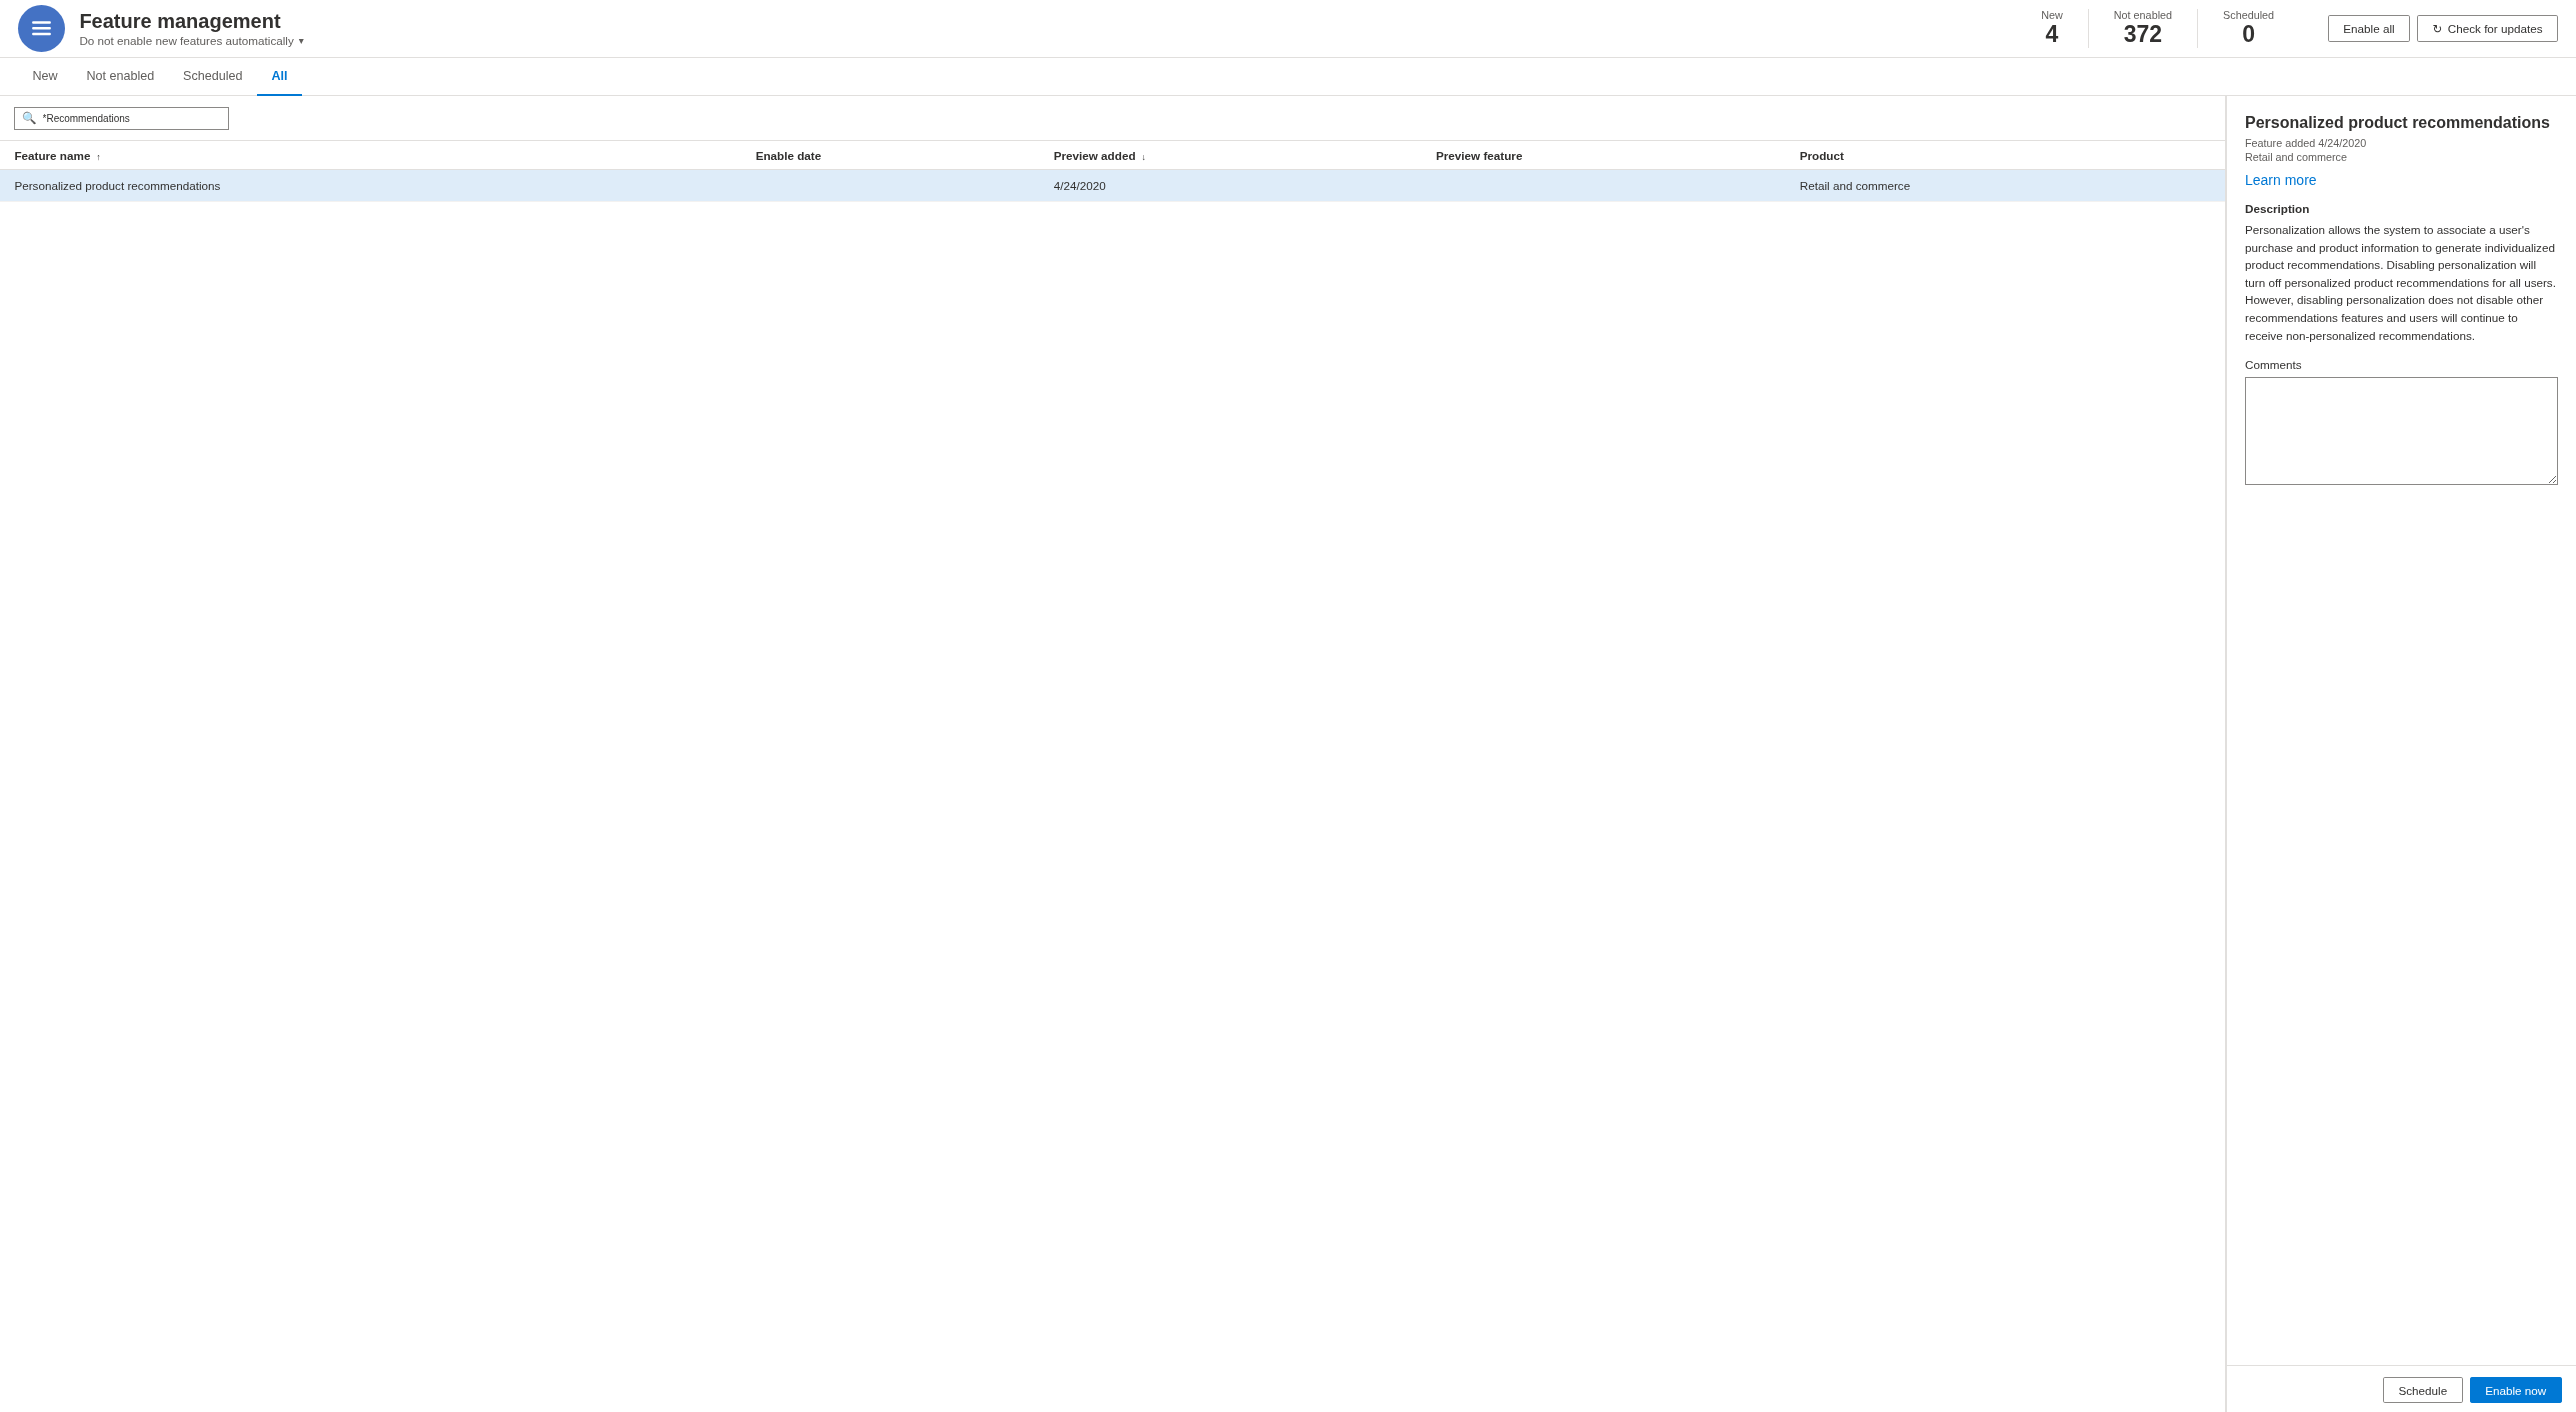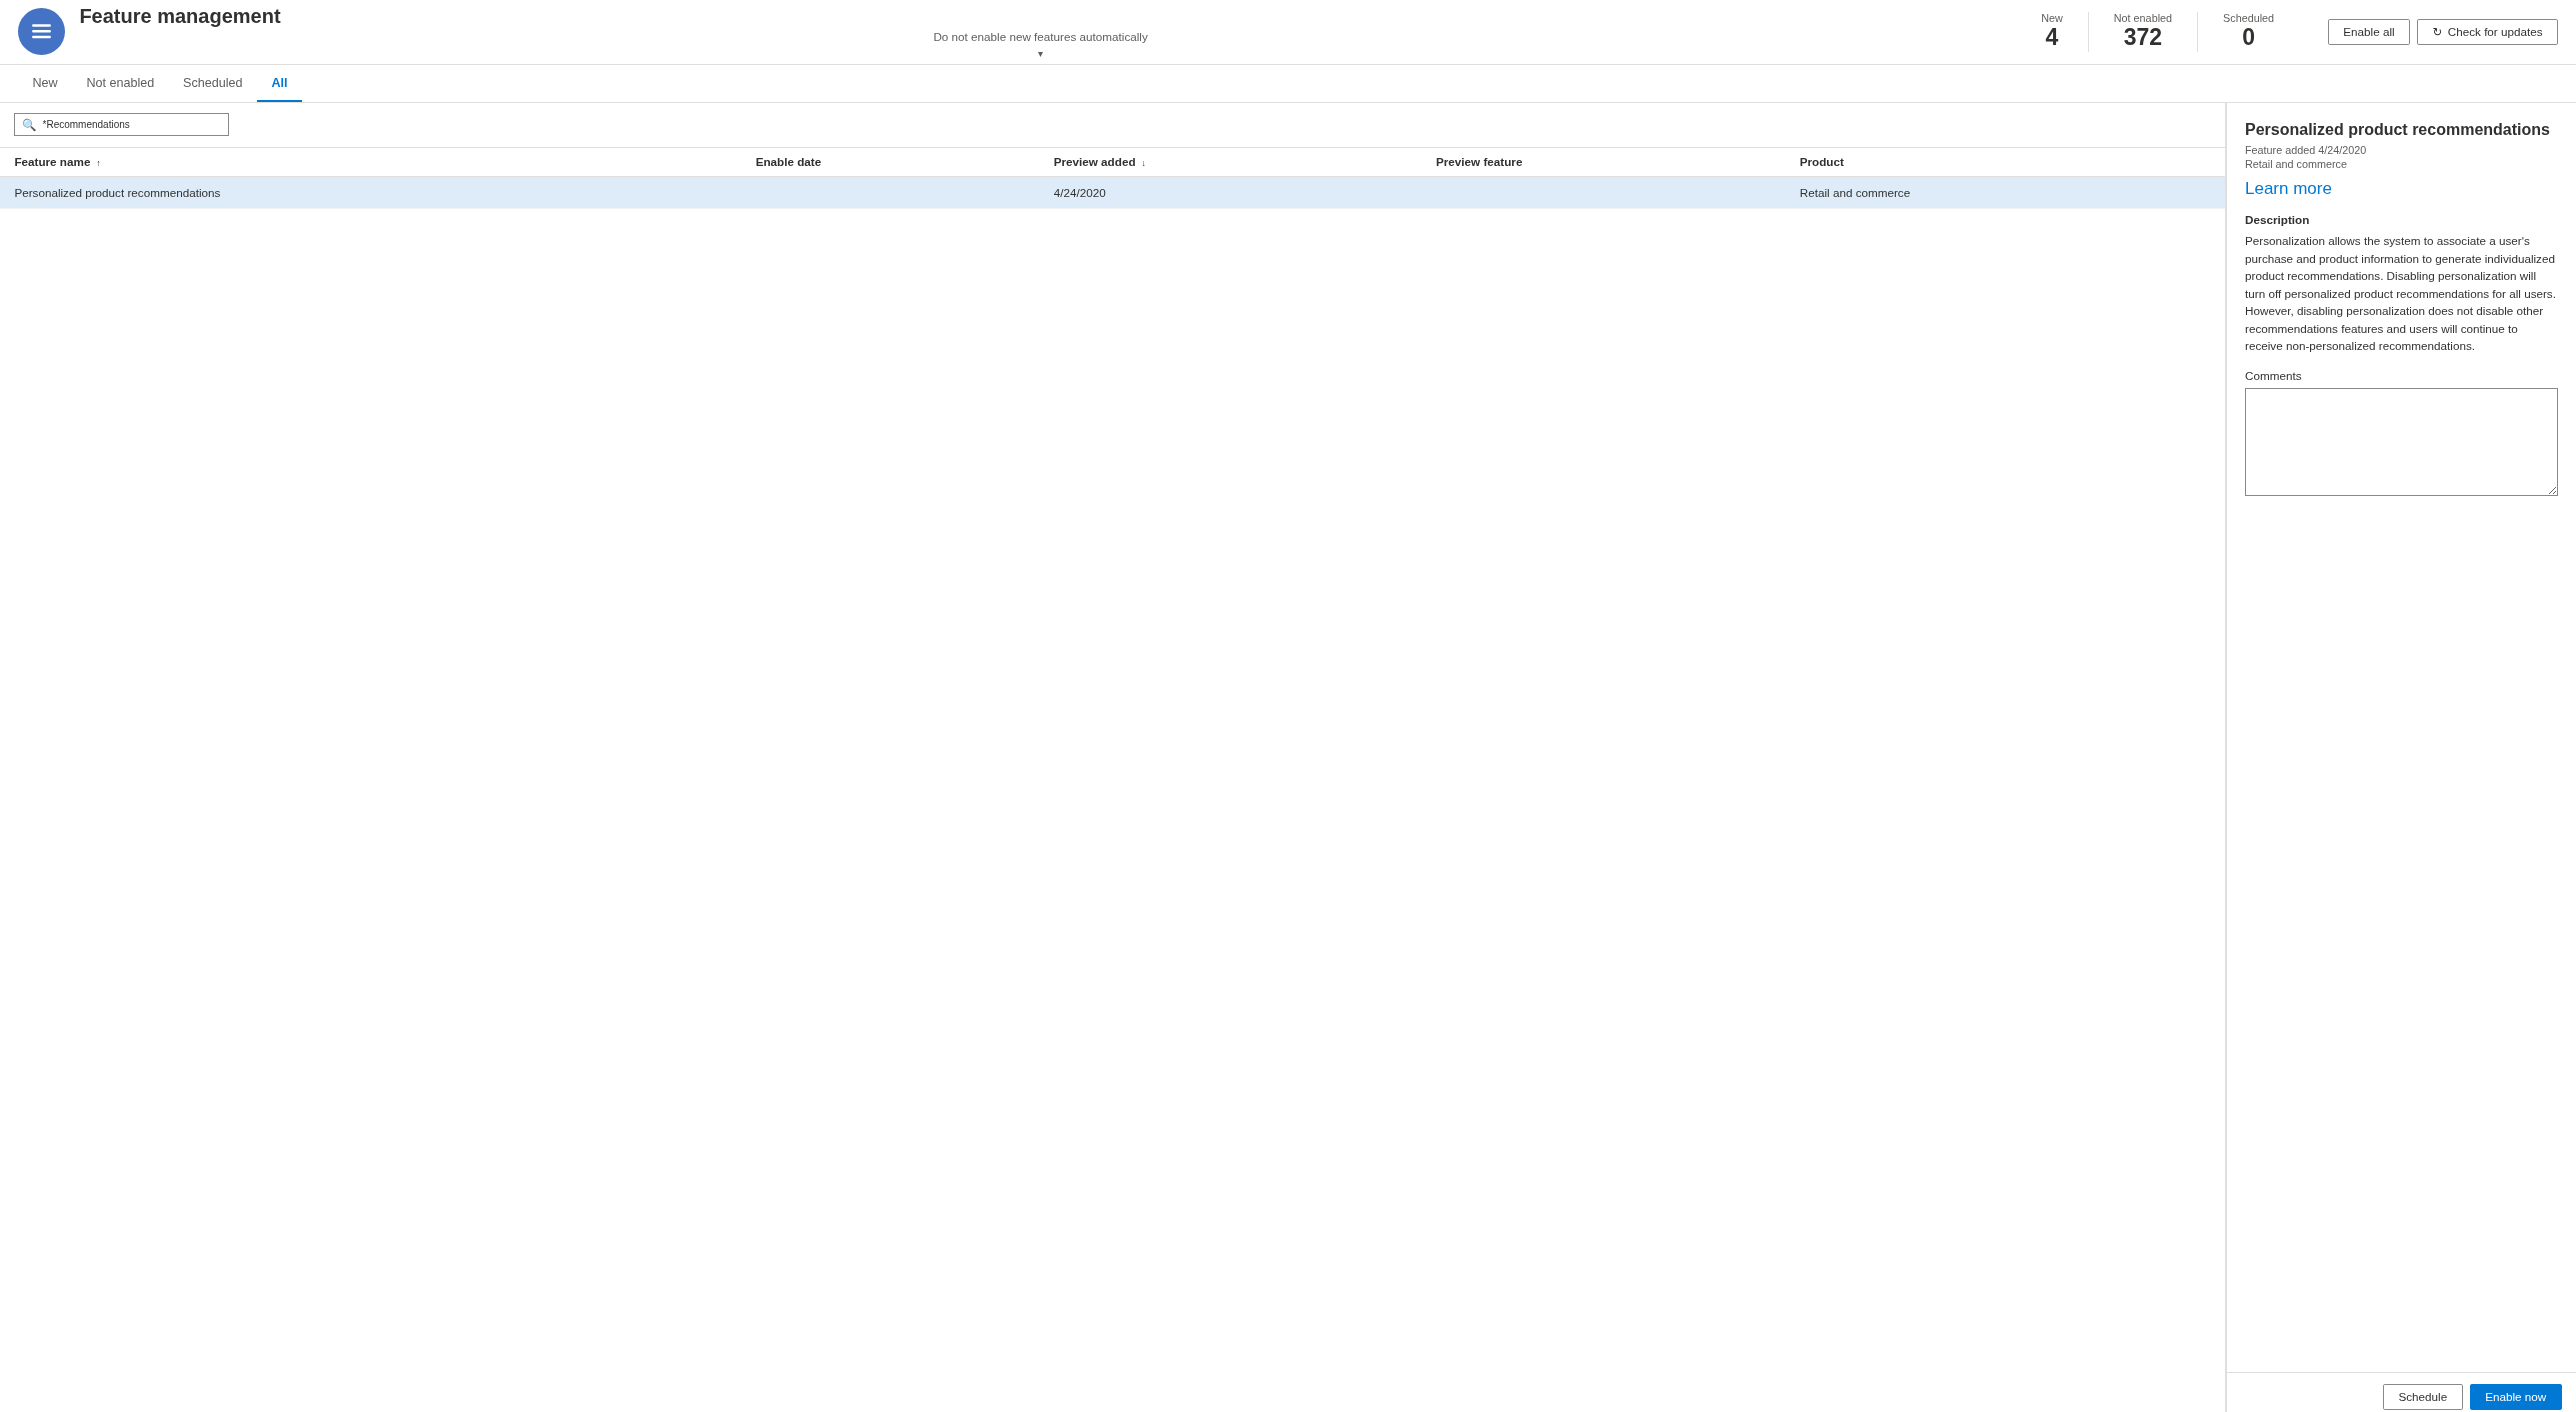--- a/index.html
+++ b/index.html
@@ -17,21 +17,21 @@
     .header-logo {
       width: 47px; height: 47px;
       background: #4472c4;
       border-radius: 50%;
       display: flex; align-items: center; justify-content: center;
       flex-shrink: 0;
     }
     .header-logo svg { width: 25px; height: 25px; fill: #fff; }
     .header-title-block { flex: 1; }
     .header-title { font-size: 20px; font-weight: 600; color: #323130; }
-    .header-subtitle { display: flex; align-items: center; gap: 5px; color: #605e5c; font-size: 11.7px; margin-top: 1.8px; cursor: pointer; flex-direction: column; }
+    .header-subtitle { display: flex; align-items: center; gap: 5px; color: #605e5c; font-size: 11.7px; margin-top: 1.8px; cursor: pointer; }
     .header-subtitle .chevron { font-size: 10px; }
     .stats-block { display: flex; align-items: center; gap: 0; }
     .stat-item { padding: 0 25px; text-align: center; border-right: 0.9px solid #e1dfdd; }
     .stat-item:last-child { border-right: none; }
     .stat-label { font-size: 10.8px; color: #605e5c; }
     .stat-value { font-size: 23px; font-weight: 600; color: #323130; line-height: 1.2; }
     .header-actions { display: flex; gap: 7.2px; margin-left: 14.4px; }
     .btn { padding: 5.4px 14.4px; font-size: 11.7px; border: 0.9px solid #8a8886; background: #fff; cursor: pointer; border-radius: 1.8px; color: #323130; white-space: nowrap; text-align: center; }
     .btn-primary { background: #0078d4; color: #fff; border-color: #0078d4; }
     .btn-icon { display: flex; align-items: center; gap: 5.4px; }
@@ -114,21 +114,21 @@
       width: 350px;
       background: #fff;
       display: flex;
       flex-direction: column;
       border-left: 0.9px solid #e1dfdd;
       overflow-y: auto;
     }
     .right-panel-content { flex: 1; padding: 18px 18px 14.4px 18px; overflow-y: auto; }
     .detail-title { font-size: 16px; font-weight: 600; color: #323130; margin-bottom: 5.4px; }
     .detail-meta { font-size: 10.8px; color: #605e5c; margin-bottom: 1.8px; }
-    .detail-link { color: #0078d4; font-size: 17px; cursor: pointer; text-decoration: none; display: inline-block; margin-top: 7.2px; margin-bottom: 14.4px; text-align: center; }
+    .detail-link { color: #0078d4; font-size: 14px; cursor: pointer; text-decoration: none; display: inline-block; margin-top: 7.2px; margin-bottom: 14.4px; text-align: center; }
     .detail-section-title { font-size: 11.7px; font-weight: 600; color: #323130; margin-bottom: 6px; }
     .detail-description { font-size: 11.7px; color: #323130; line-height: 1.5; margin-bottom: 14.4px; }
     .comments-label { font-size: 11.7px; font-weight: 400; color: #323130; margin-bottom: 5.4px; }
     .comments-textarea {
       width: 100%;
       height: 108px;
       border: 0.9px solid #8a8886;
       padding: 5.4px 7.2px;
       font-size: 11.7px;
       font-family: inherit;

